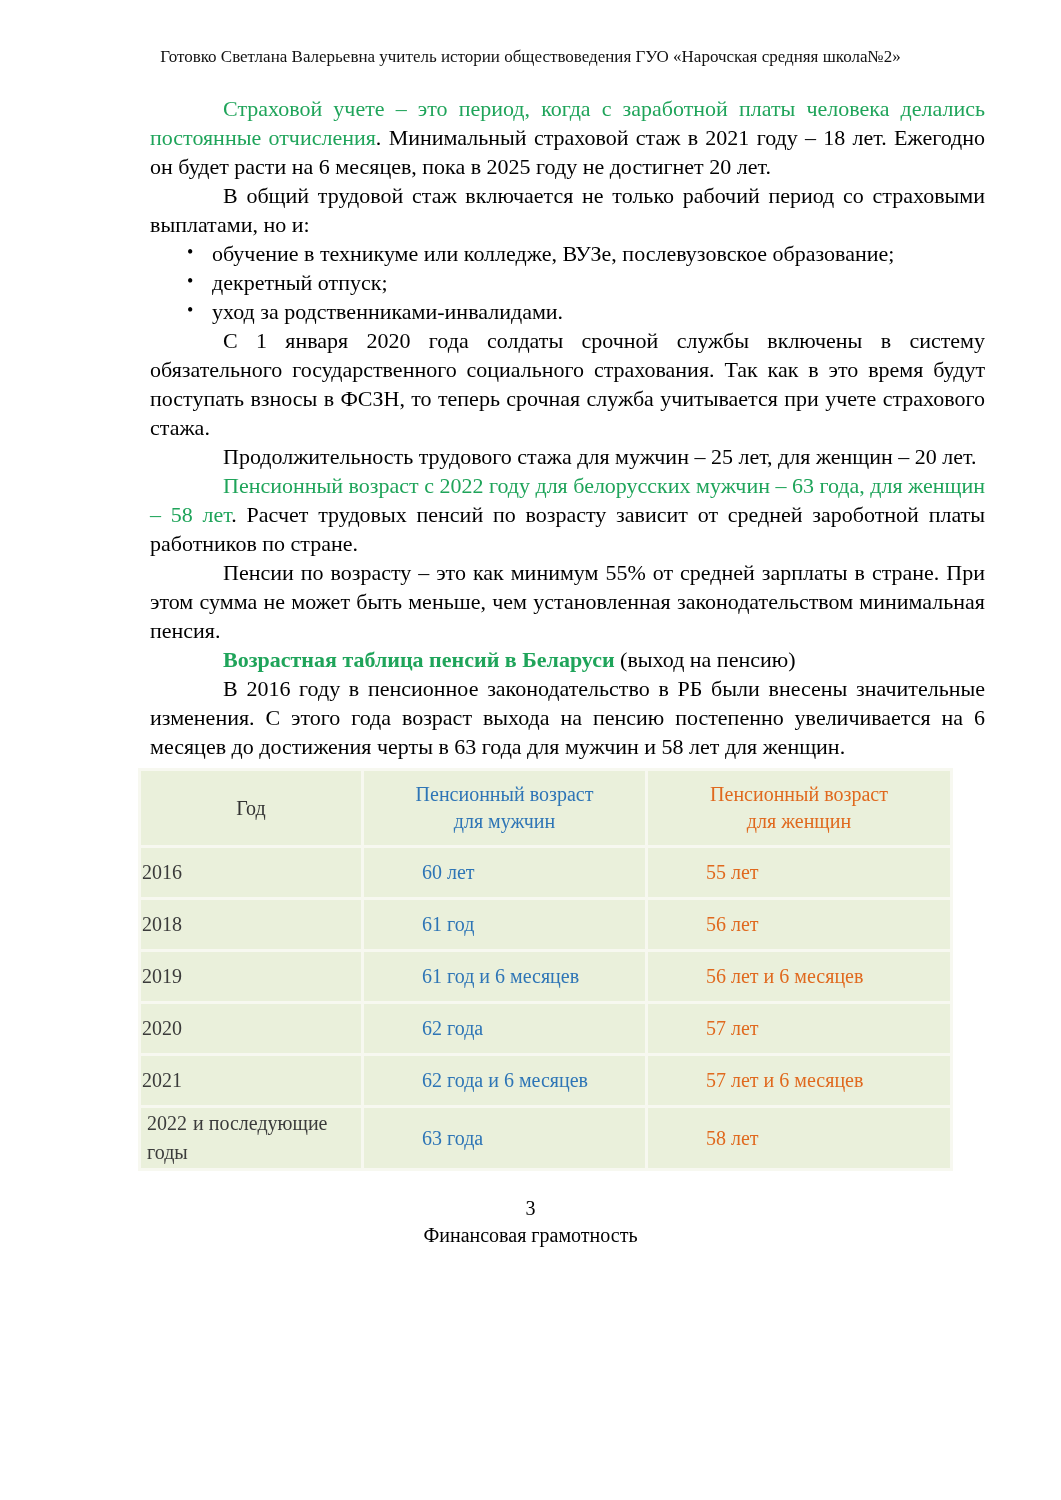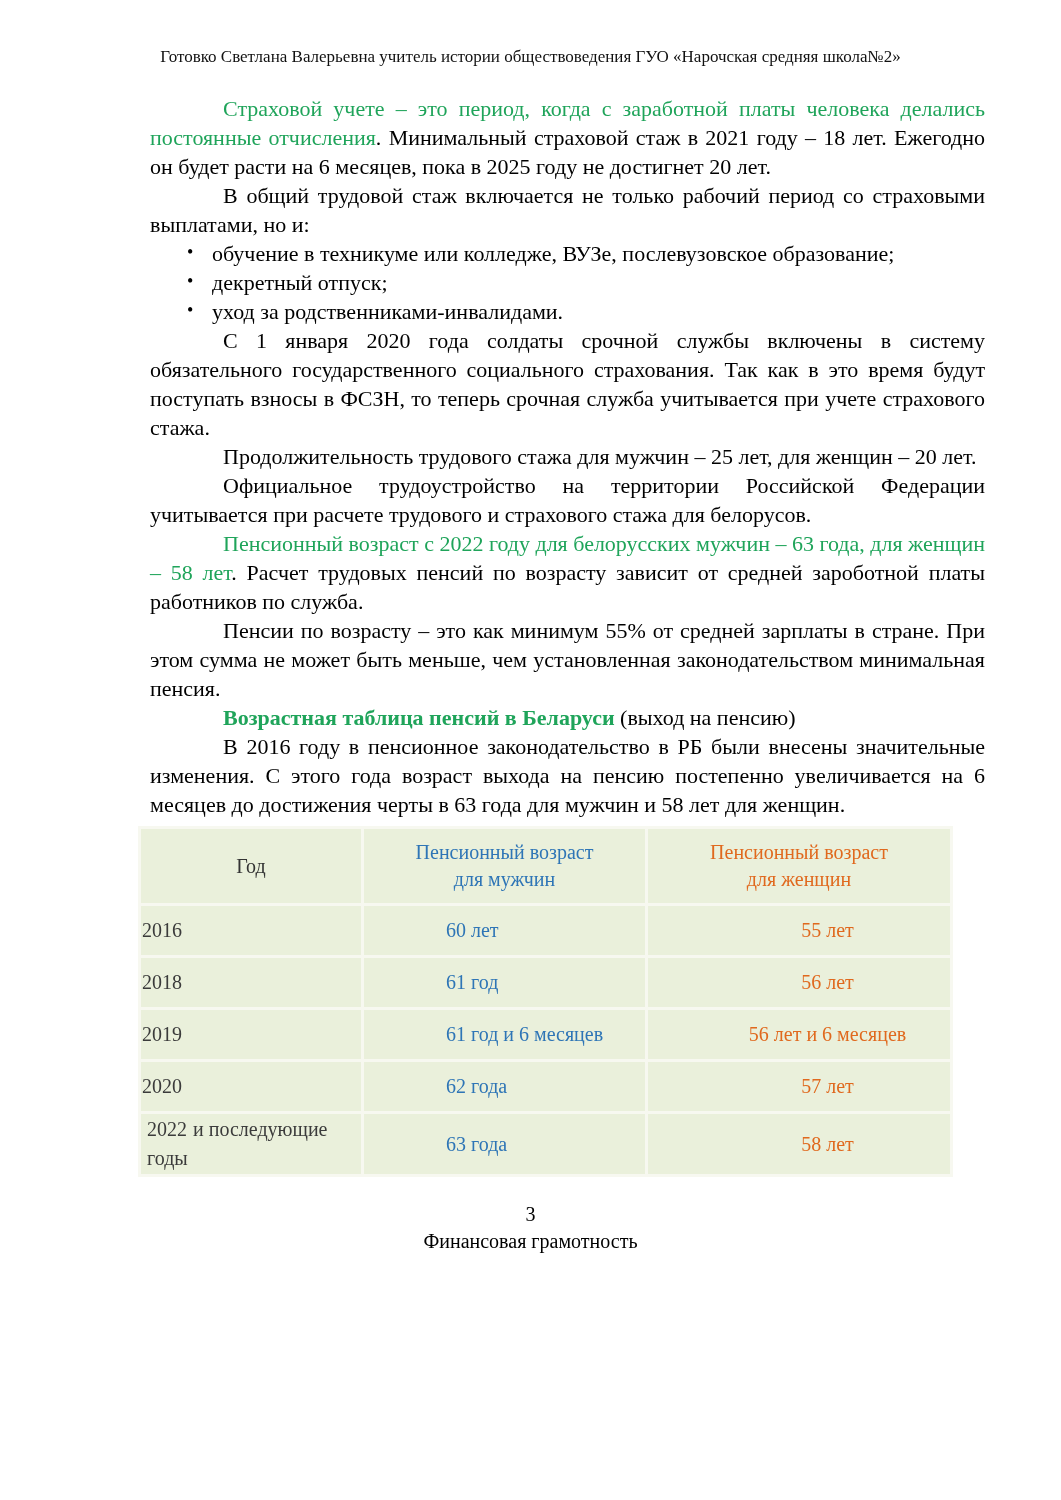--- a/index.html
+++ b/index.html
@@ -58,22 +58,22 @@
   }
   col.c-year  { width: 223px; }
   col.c-men   { width: 284px; }
   col.c-women { width: 305px; }
   tr.head-row th { height: 72px; text-align: center; line-height: 27px; }
   th.th-men   { color: #2e75b6; padding: 0 40px; }
   th.th-women { color: #e0691e; padding: 0 45px; }
   th.th-year  { color: #333333; }
   tr.data-row td { height: 47px; }
   td.year-cell { text-align: left; color: #3b3b3b; }
-  td.men-cell   { color: #2e75b6; padding-left: 82px; text-align: left; margin-left: 20px; }
-  td.women-cell { color: #e0691e; padding-left: 58px; text-align: center; }
+  td.men-cell   { color: #2e75b6; padding-left: 58px; text-align: left; margin-left: 20px; }
+  td.women-cell { color: #e0691e; padding-left: 58px; text-align: left; }
   td.year-cell .year-suffix { font-size: 20px; margin-left: 6px; color: #3b3b3b; }
   td.year-cell .year-suffix:empty { display: none; }
   tr.last-row td.year-cell { text-align: left; padding-left: 6px; }
   .doc-footer {
     margin-top: 24px;
     text-align: center;
     font-size: 20px;
     line-height: 27px;
   }
 </style>
@@ -93,23 +93,22 @@
     <ul class="bullets">
       <li><span class="bullet-dot">•</span><span>обучение в техникуме или колледже, ВУЗе, послевузовское образование;</span></li>
       <li><span class="bullet-dot">•</span><span>декретный отпуск;</span></li>
       <li><span class="bullet-dot">•</span><span>уход за родственниками-инвалидами.</span></li>
     </ul>
 
     <p class="para">С 1 января 2020 года солдаты срочной службы включены в систему обязательного государственного социального страхования. Так как в это время будут поступать взносы в ФСЗН, то теперь срочная служба учитывается при учете страхового стажа.</p>
 
     <p class="para">Продолжительность трудового стажа для мужчин – 25 лет, для женщин – 20 лет.</p>
 
-    <p class="para">Официальное трудоустройство на территории Российской Федерации учитывается при расчете трудового и страхового стажа для белорусов.</p>
 
-    <p class="para"><span class="green">Пенсионный возраст с 2022 году для белорусских мужчин – 63 года, для женщин – 58 лет</span><span>. Расчет трудовых пенсий по возрасту зависит от средней зароботной платы работников по служба.</span></p>
+    <p class="para"><span class="green">Пенсионный возраст с 2022 году для белорусских мужчин – 63 года, для женщин – 58 лет</span><span>. Расчет трудовых пенсий по возрасту зависит от средней зароботной платы работников по стране.</span></p>
 
     <p class="para">Пенсии по возрасту – это как минимум 55% от средней зарплаты в стране. При этом сумма не может быть меньше, чем установленная законодательством минимальная пенсия.</p>
 
     <p class="para"><span class="green-bold">Возрастная таблица пенсий в Беларуси</span><span> (выход на пенсию)</span></p>
 
     <p class="para">В 2016 году в пенсионное законодательство в РБ были внесены значительные изменения. С этого года возраст выхода на пенсию постепенно увеличивается на 6 месяцев до достижения черты в 63 года для мужчин и 58 лет для женщин.</p>
 
     <table class="pension-table">
       <colgroup>
         <col class="c-year">
@@ -137,20 +136,25 @@
         <tr class="data-row">
           <td class="year-cell"><span>2019</span></td>
           <td class="men-cell">61 год и 6 месяцев</td>
           <td class="women-cell">56 лет и 6 месяцев</td>
         </tr>
         <tr class="data-row">
           <td class="year-cell"><span>2020</span></td>
           <td class="men-cell">62 года</td>
           <td class="women-cell">57 лет</td>
         </tr>
+        <tr class="data-row">
+          <td class="year-cell"><span>2021</span></td>
+          <td class="men-cell">62 года и 6 месяцев</td>
+          <td class="women-cell">57 лет и 6 месяцев</td>
+        </tr>
         <tr class="data-row last-row">
           <td class="year-cell"><span>2022</span><span class="year-suffix">и последующие годы</span></td>
           <td class="men-cell">63 года</td>
           <td class="women-cell">58 лет</td>
         </tr>
       </tbody>
     </table>
 
   </div>
 

